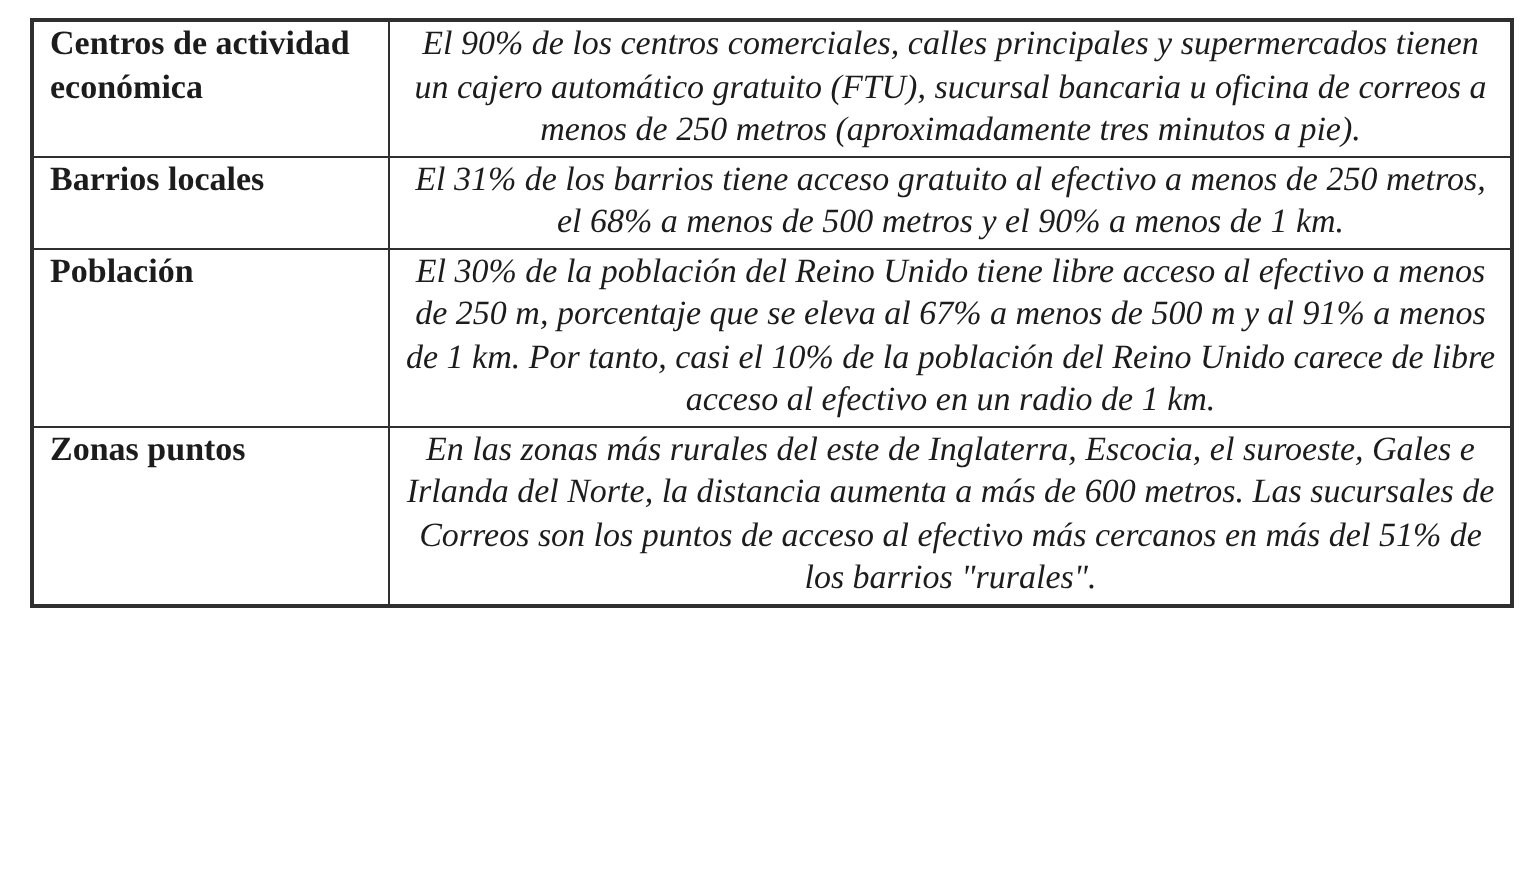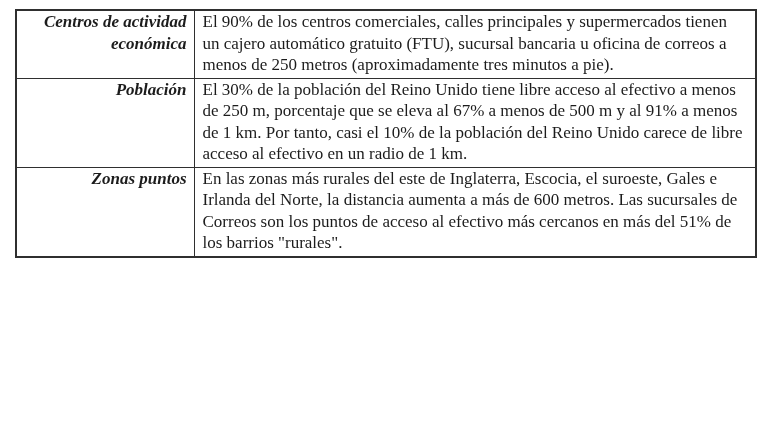--- a/index.html
+++ b/index.html
@@ -35,38 +35,42 @@
   table.info-table td {
     border: 1px solid var(--border);
     vertical-align: top;
     font-size: 17px;
     line-height: 21.5px;
     padding: 0px 7px 2px 8px;
   }
   td.hdr {
     width: 178px;
     font-weight: bold;
-    text-align: right;
+    text-align: left;
     padding-left: 14px;
     padding-right: 14px;
-    font-style: italic;
   }
   td.txt {
-    text-align: left;
+    text-align: center;
+    font-style: italic;
   }
 </style>
 </head>
 <body>
 
 <div class="page">
   <table class="info-table">
     <tbody>
       <tr>
         <td class="hdr">Centros de actividad económica</td>
         <td class="txt">El 90% de los centros comerciales, calles principales y supermercados tienen un cajero automático gratuito (FTU), sucursal bancaria u oficina de correos a menos de 250 metros (aproximadamente tres minutos a pie).</td>
+      </tr>
+      <tr>
+        <td class="hdr">Barrios locales</td>
+        <td class="txt">El 31% de los barrios tiene acceso gratuito al efectivo a menos de 250 metros, el 68% a menos de 500 metros y el 90% a menos de 1 km.</td>
       </tr>
       <tr>
         <td class="hdr">Población</td>
         <td class="txt">El 30% de la población del Reino Unido tiene libre acceso al efectivo a menos de 250 m, porcentaje que se eleva al 67% a menos de 500 m y al 91% a menos de 1 km. Por tanto, casi el 10% de la población del Reino Unido carece de libre acceso al efectivo en un radio de 1 km.</td>
       </tr>
       <tr>
         <td class="hdr">Zonas puntos</td>
         <td class="txt">En las zonas más rurales del este de Inglaterra, Escocia, el suroeste, Gales e Irlanda del Norte, la distancia aumenta a más de 600 metros. Las sucursales de Correos son los puntos de acceso al efectivo más cercanos en más del 51% de los barrios "rurales".</td>
       </tr>
     </tbody>

